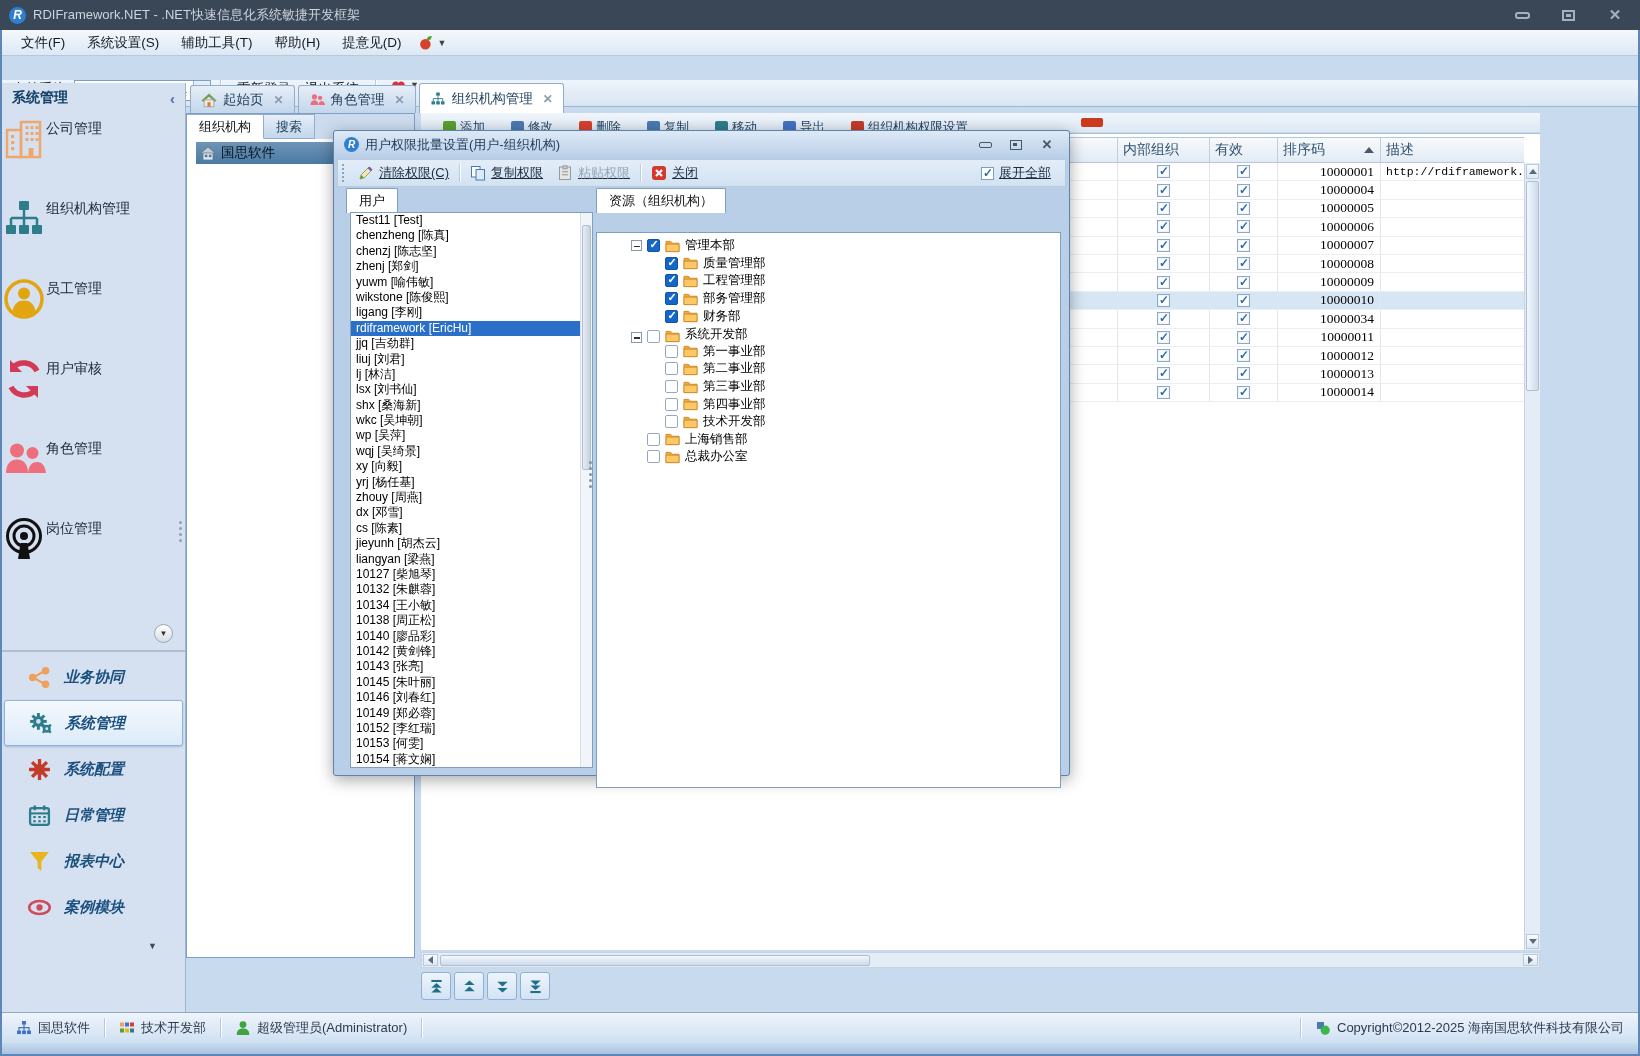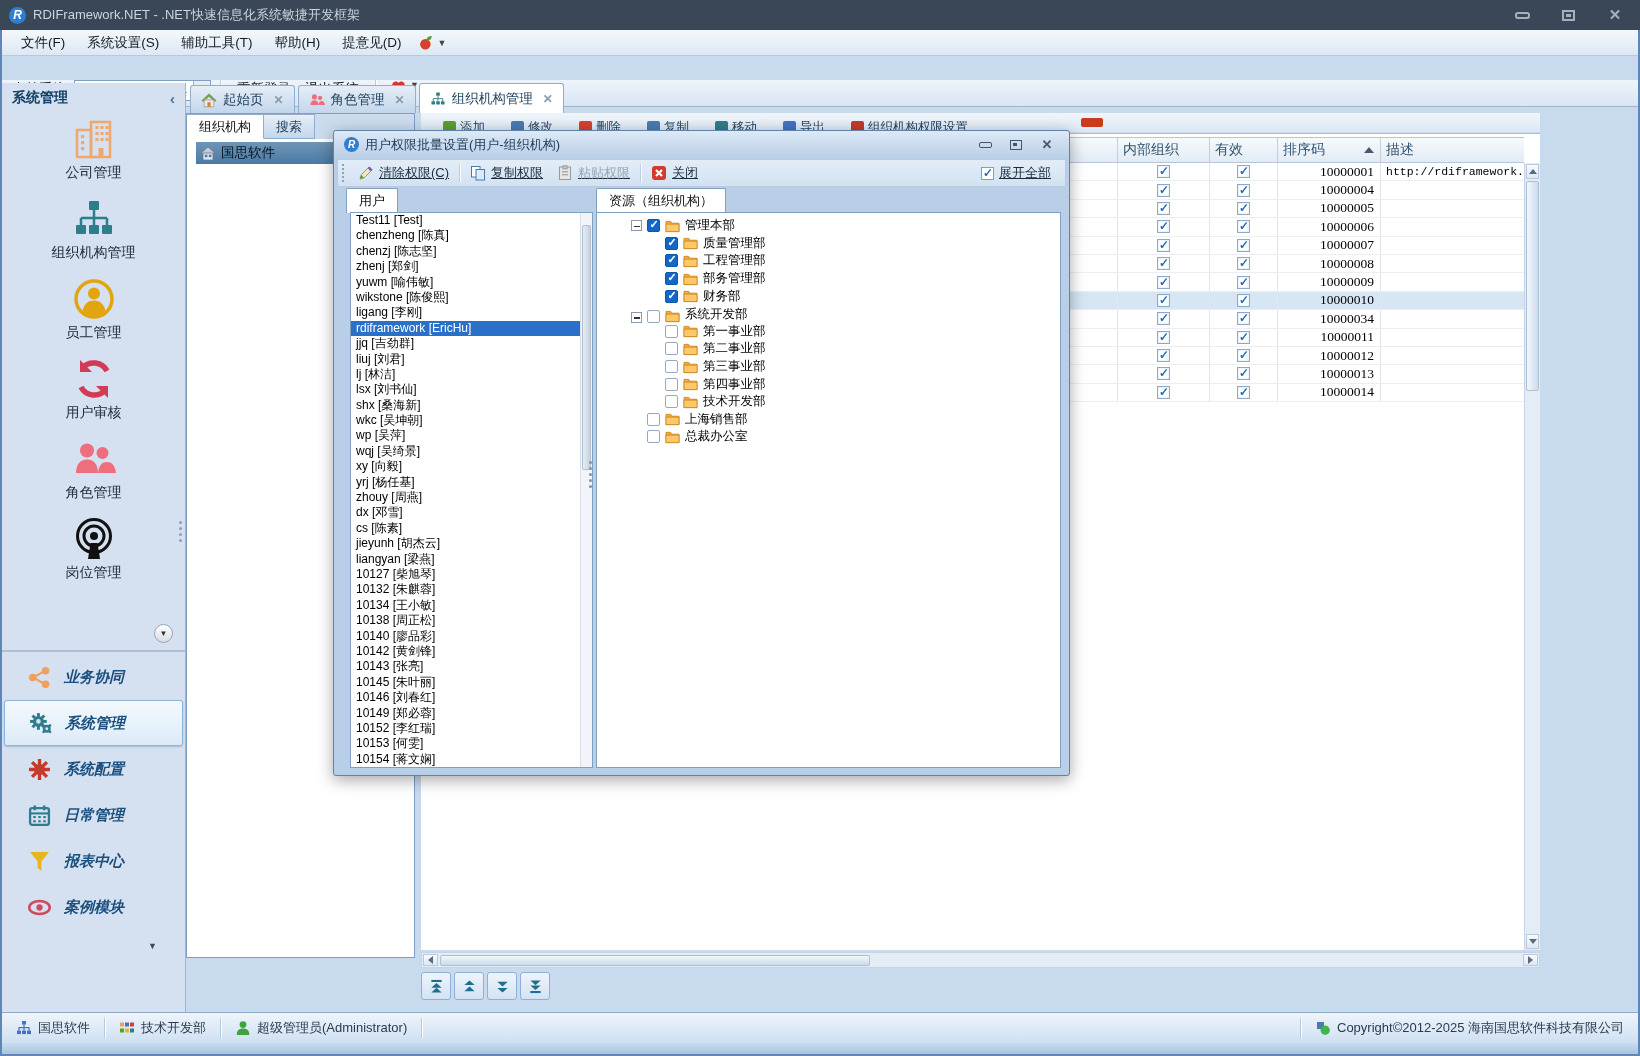--- a/index.html
+++ b/index.html
@@ -39,21 +39,21 @@
   .qsep { width:1px; height:18px; background:#b9cade; margin:0 9px; box-shadow:1px 0 0 #fff; }
   .qbtn { padding:0 7px; }
 
   
   .sidebar { position:absolute; left:2px; top:83px; width:184px; height:929px; background:#d5e1f0;
              border-right:1px solid #9fb6d0; overflow:hidden; }
   .sb-head { height:30px; display:flex; align-items:center; padding:0 10px; }
   .sb-head .lbl { font-size:14px; font-weight:bold; color:#123f66; flex:1; }
   .sb-head .col { color:#50719a; font-size:15px; font-weight:bold; }
   .side-items { position:absolute; left:0; top:30px; width:100%; height:537px; overflow:hidden; }
-  .side-item { height:80px; padding-top:4px; display:flex; flex-direction:column; align-items:center; }
+  .side-item { height:80px; padding-top:4px; display:flex; flex-direction:row; align-items:flex-start; }
   .si-icon { width:44px; height:44px; }
   .si-label { margin-top:3px; font-size:14px; color:#222c3a; }
   .v-dots { position:absolute; right:3px; top:438px; display:flex; flex-direction:column; gap:3px; }
   .v-dots i { width:3px; height:3px; border-radius:50%; background:#8fa0b4; }
   .circle-down { position:absolute; right:12px; top:541px; width:19px; height:19px; border-radius:50%;
                  border:1px solid #9aa8b8; background:linear-gradient(#ffffff,#d8dde2);
                  display:flex; align-items:center; justify-content:center; font-size:8px; color:#333; }
   .nav-stack { position:absolute; left:0; top:567px; width:100%; border-top:2px solid #aebfd4; padding-top:2px;font-style:italic; }
   .nav-item { height:46px; display:flex; align-items:center; padding-left:26px; }
   .nav-item.selected { background:linear-gradient(#f4f9fd,#dcebf8); border:1px solid #8fb4dc; border-radius:3px;
@@ -168,21 +168,21 @@
   .tb-item .icon { width:16px; height:16px; }
   .tb-item.disabled { color:#98a6b5; }
   .tb-sep { width:1px; height:18px; background:#bccddf; box-shadow:1px 0 0 #fff; margin:0 3px; }
   .tb-right { margin-left:auto; display:flex; align-items:center; gap:5px; padding-right:14px; }
   .dcb { width:13px; height:13px; border:1px solid #7f9ec2; background:#fff; position:relative; }
   .dcb.checked::after { content:"\2713"; position:absolute; left:1px; top:-2px; font-size:12px; font-weight:bold; color:#2a6bb8; }
   .dlg-tab { position:absolute; height:25px; top:57px; background:#fff; border:1px solid #7f9ec2; border-bottom:none;
              border-radius:2px 2px 0 0; font-size:13px; color:#111; display:flex; align-items:center; padding:0 12px; }
   .panel { position:absolute; top:81px; background:#fff; border:1px solid #7f9ec2; height:556px; overflow:hidden; }
   .users-box { left:16px; width:243px; }
-  .res-box { left:262px; width:465px; }
+  .res-box { left:262px; width:465px;margin-top:20px; }
   .u-row { height:15.4px; line-height:15.4px; font-size:12px; padding-left:5px; color:#000; white-space:nowrap; }
   .u-row.selected { background:#2a70c8; color:#fff; }
   .u-scroll { position:absolute; right:0; top:0; bottom:0; width:12px; background:#f1f4f8; border-left:1px solid #d8dfe8; }
   .u-thumb { position:absolute; left:1px; right:1px; top:12px; height:245px; background:linear-gradient(90deg,#e8edf3,#c6d2e0);
              border:1px solid #b2c0d0; border-radius:2px; }
   .t-row { height:17.6px; display:flex; align-items:center; gap:5px; font-size:12.5px; color:#000; }
   .expander { width:11px; height:11px; border:1px solid #8899aa; background:#fff; position:relative; flex:none; }
   .expander::after { content:""; position:absolute; left:2px; top:4.5px; width:6px; height:1.5px; background:#333; }
   .exp-blank { width:11px; height:11px; flex:none; }
   .tcb { width:13px; height:13px; flex:none; position:relative; border:1px solid #98a8bc; background:#fff; border-radius:2px; }

